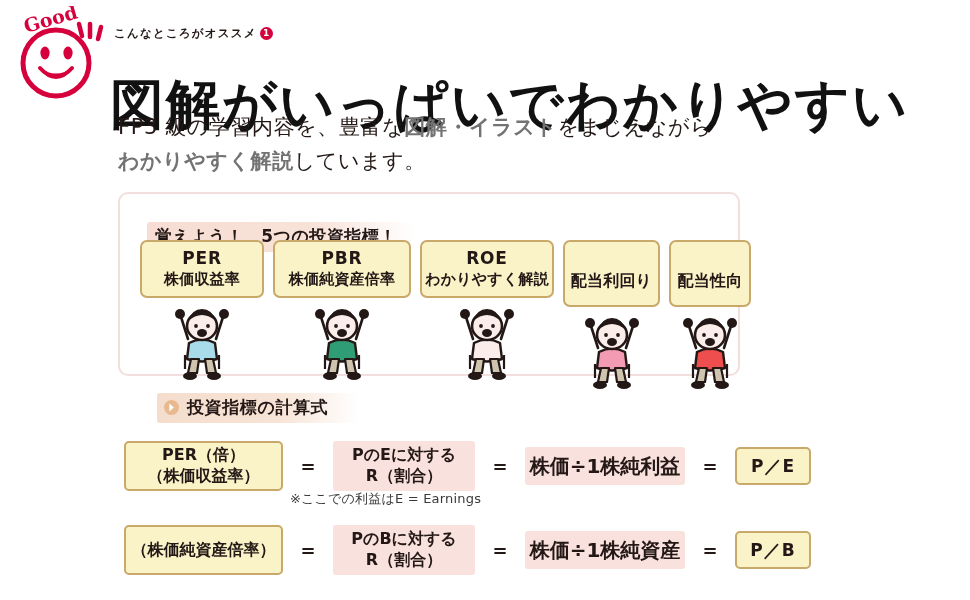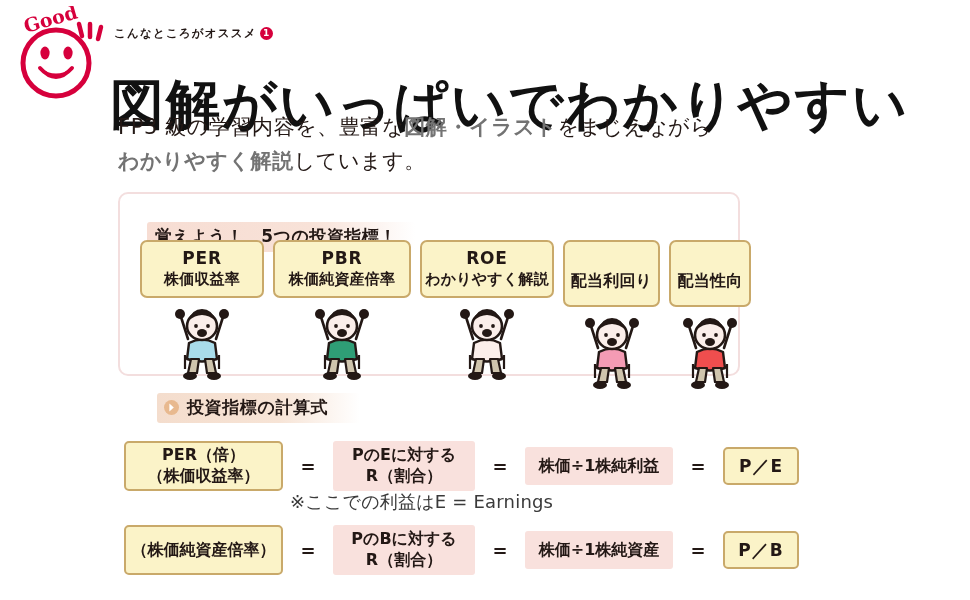--- a/index.html
+++ b/index.html
@@ -201,36 +201,36 @@
     border: 2px solid #c9a96a;
     border-radius: 5px;
   }
   .f-box.pink {
     background: #f9e1dd;
     border: none;
     border-radius: 3px;
   }
   .f-lhs   { width: 159px; height: 50px; font-size: 16px; }
   .f-mid   { width: 142px; height: 50px; font-size: 16px; }
-  .f-calc  { width: 148px; height: 38px; font-size: 16px; }
+  .f-calc  { width: 160px; height: 38px; font-size: 20px; }
   .f-res   { width: 76px;  height: 38px; font-size: 17px; letter-spacing: 1px; }
 
   .eq {
     width: 34px;
     text-align: center;
     font-size: 18px;
     font-weight: 700;
     color: #231815;
   }
 
   .note {
     position: absolute;
     left: 290px;
     top: 490px;
-    font-size: 18px;
+    font-size: 13px;
     letter-spacing: 0.2px;
     color: #3a3a3a;
     white-space: nowrap;
   }
 </style>
 </head>
 <body>
 
 <div class="good-badge">
   <svg width="100" height="98" viewBox="0 0 100 98" xmlns="http://www.w3.org/2000/svg">

